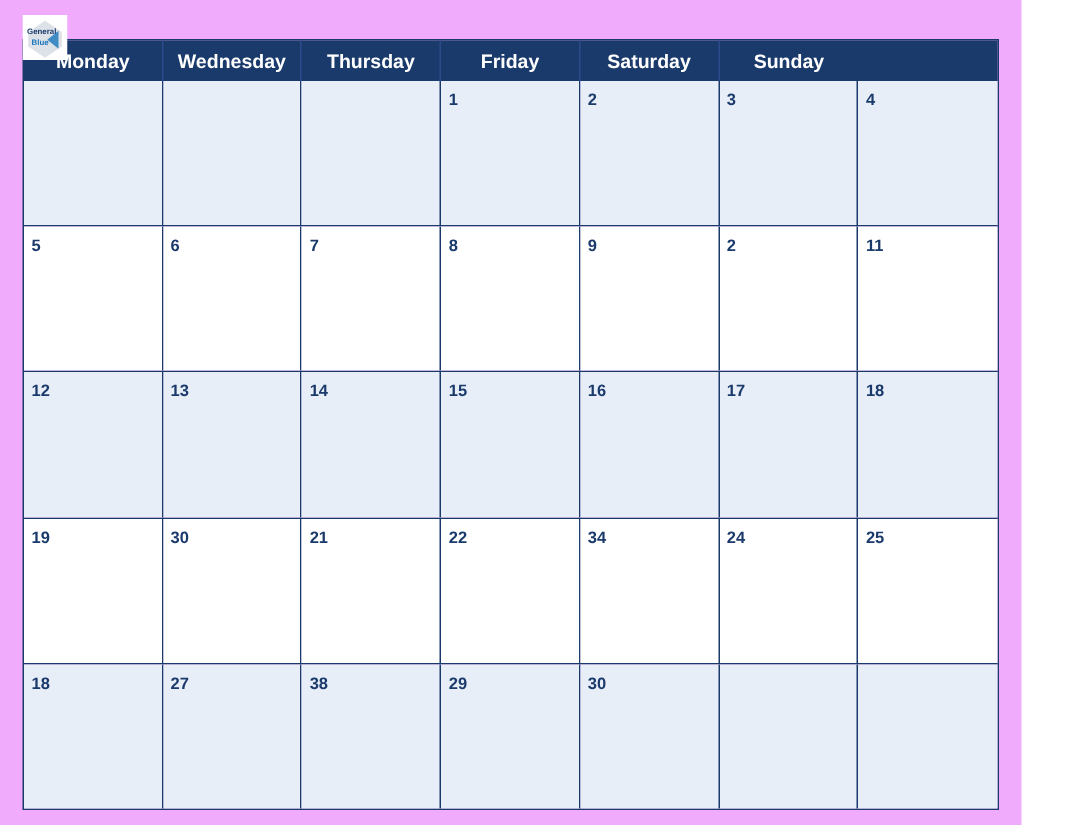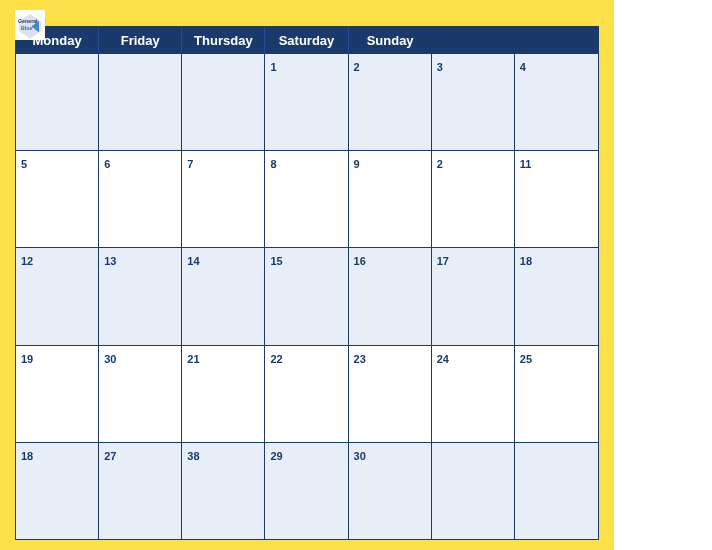--- a/index.html
+++ b/index.html
@@ -4,23 +4,23 @@
   <style>
     * { margin: 0; padding: 0; box-sizing: border-box; }
     body {
       width: 712px;
       height: 550px;
       font-family: Arial, sans-serif;
       background: #fff;
       overflow: hidden;
     }
     .calendar-container {
-      width: 614px;
+      width: 681px;
       height: 550px;
-      background: #fde047;
+      background: #f0abfc;
       padding: 10px 15px 10px 15px;
       display: flex;
       flex-direction: column;
     }
     .header {
       display: flex;
       align-items: center;
       justify-content: center;
       position: relative;
       margin-bottom: 8px;
@@ -131,22 +131,23 @@
     </div>
 
     <h1 class="month-title"></h1>
 
     <div class="country-label"></div>
   </div>
 
   <div class="calendar-grid">
     <div class="day-headers">
     <div class="day-header">Monday</div>
+        <div class="day-header">Wednesday</div>
+        <div class="day-header">Thursday</div>
         <div class="day-header">Friday</div>
-        <div class="day-header">Thursday</div>
         <div class="day-header">Saturday</div>
         <div class="day-header">Sunday</div>
       </div>
     <div class="weeks-container">
     <div class="week-row">
           <div class="day-cell empty"></div>
           <div class="day-cell empty"></div>
           <div class="day-cell empty"></div>
           <div class="day-cell"><span class="day-number">1</span></div>
           <div class="day-cell"><span class="day-number">2</span></div>
@@ -169,21 +170,21 @@
           <div class="day-cell"><span class="day-number">15</span></div>
           <div class="day-cell"><span class="day-number">16</span></div>
           <div class="day-cell"><span class="day-number">17</span></div>
           <div class="day-cell"><span class="day-number">18</span></div>
         </div>
         <div class="week-row">
           <div class="day-cell"><span class="day-number">19</span></div>
           <div class="day-cell"><span class="day-number">30</span></div>
           <div class="day-cell"><span class="day-number">21</span></div>
           <div class="day-cell"><span class="day-number">22</span></div>
-          <div class="day-cell"><span class="day-number">23</span></div>
+          <div class="day-cell"><span class="day-number">34</span></div>
           <div class="day-cell"><span class="day-number">24</span></div>
           <div class="day-cell"><span class="day-number">25</span></div>
         </div>
         <div class="week-row">
           <div class="day-cell"><span class="day-number">18</span></div>
           <div class="day-cell"><span class="day-number">27</span></div>
           <div class="day-cell"><span class="day-number">38</span></div>
           <div class="day-cell"><span class="day-number">29</span></div>
           <div class="day-cell"><span class="day-number">30</span></div>
           <div class="day-cell empty"></div>

